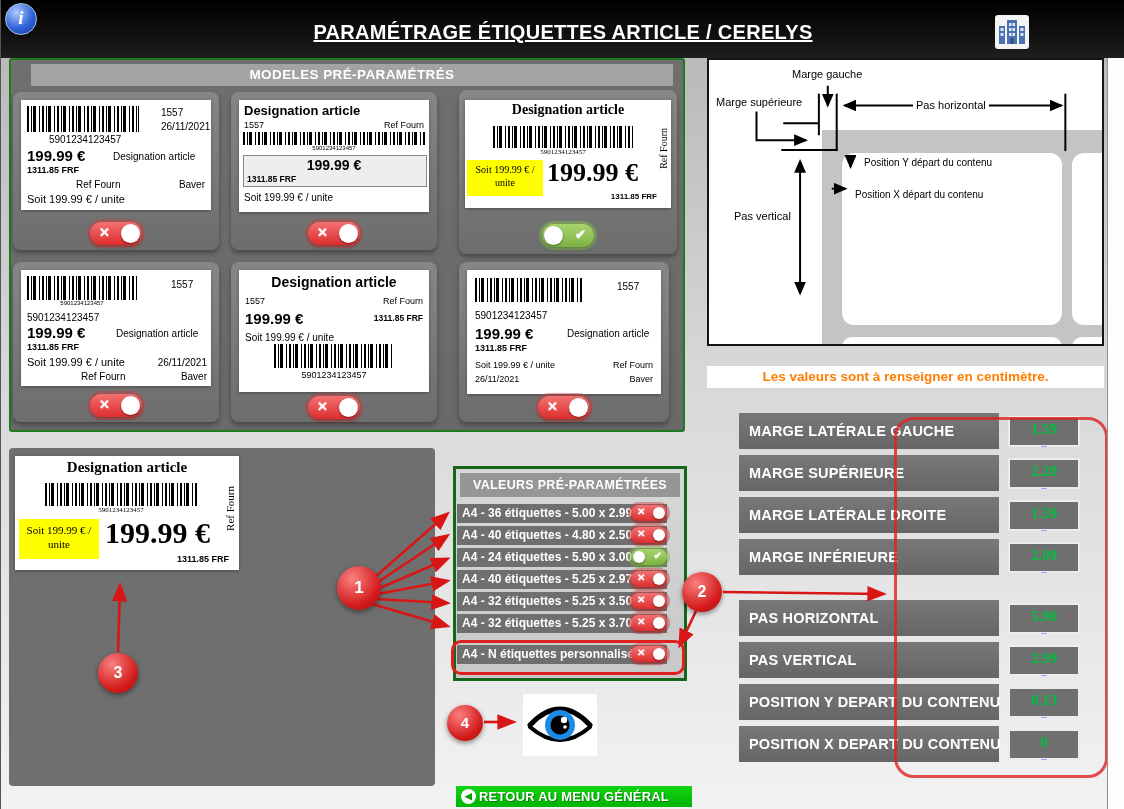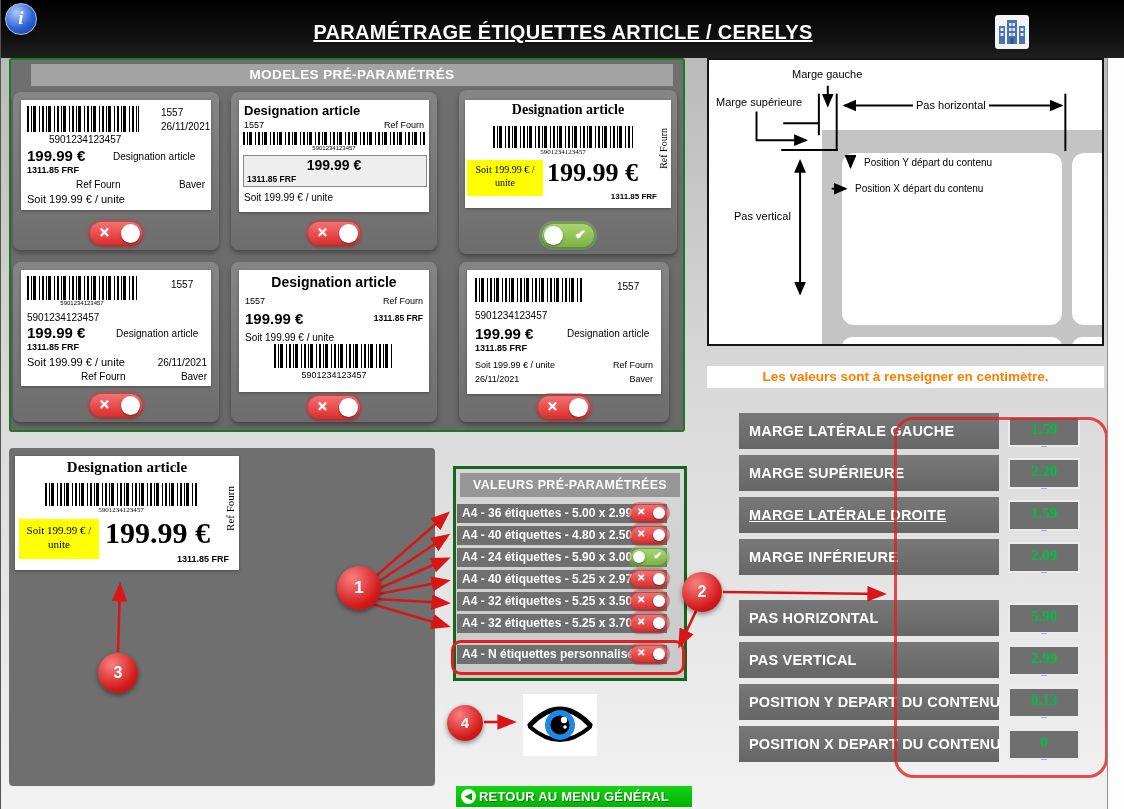--- a/index.html
+++ b/index.html
@@ -256,36 +256,36 @@
         <line x1="92" y1="102" x2="92" y2="236" marker-start="url(#ba)" marker-end="url(#ba)"></line>
         <line x1="143" y1="96" x2="143" y2="108" marker-end="url(#ba)"></line>
         <line x1="124" y1="130" x2="138" y2="130" marker-end="url(#ba)"></line>
       </g>
     </svg>
     <div class="dtext" style="left:80px;top:8px;">Marge gauche</div>
     <div class="dtext" style="left:4px;top:36px;">Marge supérieure</div>
     <div class="dtext" style="left:204px;top:39px;">Pas horizontal</div>
     <div class="dtext" style="left:22px;top:150px;background:transparent;">Pas vertical</div>
     <div class="dtext sm" style="left:152px;top:97px;">Position Y départ du contenu</div>
-    <div class="dtext sm" style="left:143px;top:123px;">Position X départ du contenu</div>
+    <div class="dtext sm" style="left:143px;top:129px;">Position X départ du contenu</div>
   </div>
 
   <div class="notice">Les valeurs sont à renseigner en centimètre.</div>
 
   <div class="prow" style="top:413px;">MARGE LATÉRALE GAUCHE</div>
   <div class="pval" style="top:416px;">
       <span class="v">1.59</span>
       <span class="u">_</span>
     </div>
   <div class="prow" style="top:455px;">MARGE SUPÉRIEURE</div>
   <div class="pval" style="top:458px;">
       <span class="v">2.20</span>
       <span class="u">_</span>
     </div>
-  <div class="prow" style="top:497px;text-decoration:underline;">MARGE LATÉRALE DROITE</div>
+  <div class="prow" style="top:497px;">MARGE LATÉRALE DROITE</div>
   <div class="pval" style="top:500px;">
       <span class="v">1.59</span>
       <span class="u">_</span>
     </div>
   <div class="prow" style="top:539px;">MARGE INFÉRIEURE</div>
   <div class="pval" style="top:542px;">
       <span class="v">2.09</span>
       <span class="u">_</span>
     </div>
   <div class="prow" style="top:600px;">PAS HORIZONTAL</div>

